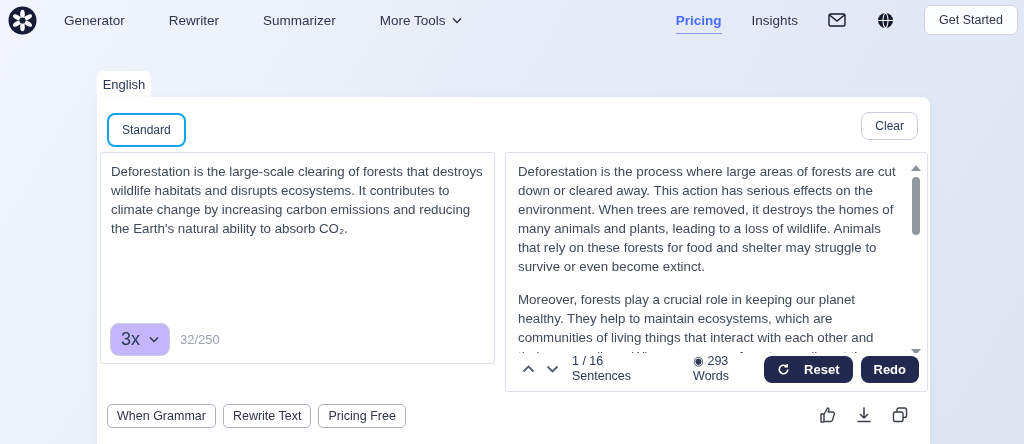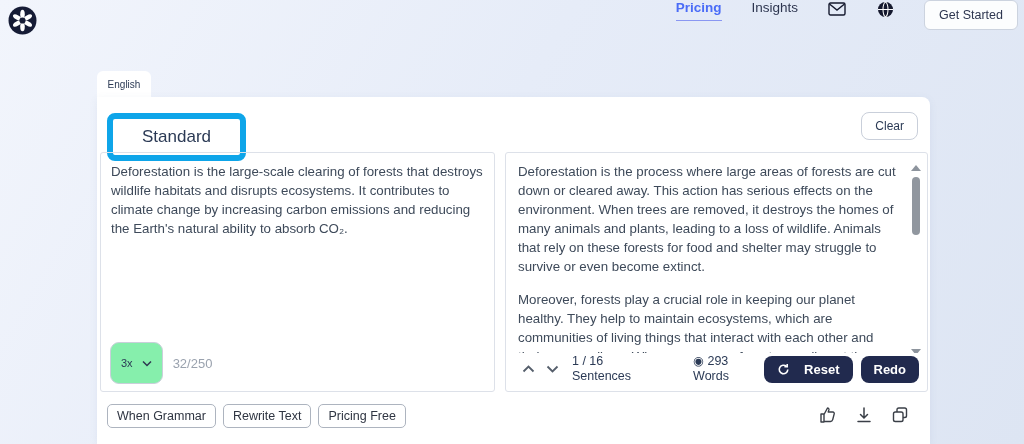--- a/index.html
+++ b/index.html
@@ -7,47 +7,47 @@
   body {
     font-family:"Liberation Sans", sans-serif;
     background:linear-gradient(120deg,#f2f5fc 0%,#e6ecf8 45%,#dde5f3 100%);
     color:#2e3650; position:relative;
   }
   
   .nav { position:absolute; top:0; left:0; width:100%; height:40px; display:flex; align-items:center; }
   .logo { margin-left:8px; width:29px; height:29px; display:block; }
   .nav-items { display:flex; align-items:center; margin-left:27px; gap:44px; }
   .nav-item { font-size:13.5px; color:#2e3650; cursor:pointer; display:flex; align-items:center; gap:6px; }
-  .nav-right { position:absolute; right:6px; top:0; height:40px; display:flex; align-items:flex-start; gap:30px; }
+  .nav-right { position:absolute; right:6px; top:0; height:40px; display:flex; align-items:center; gap:30px; }
   .nav-link { font-size:13.5px; cursor:pointer; }
   .nav-link.active { color:#4a6cf7; font-weight:bold; border-bottom:1px solid #8a97f2; padding-bottom:5px; margin-bottom:-6px; }
   .icon-btn { width:18px; height:18px; display:flex; align-items:center; justify-content:center; cursor:pointer; }
   .get-started { background:rgba(255,255,255,.9); border:1px solid #ccd3df; border-radius:6px;
     padding:7px 14px; font-size:12.5px; color:#2e3650; cursor:pointer; font-family:inherit; }
   
   .tab { position:absolute; left:97px; top:71px; width:54px; height:26px; background:#fff;
     border-radius:6px 6px 0 0; display:flex; align-items:center; justify-content:center;
-    font-size:10px; color:#2b3a55; cursor:pointer; }
+    font-size:13px; color:#2b3a55; cursor:pointer; }
   .panel { position:absolute; left:97px; top:97px; width:833px; height:347px; background:#fff;
     border-radius:0 8px 0 0; box-shadow:0 2px 8px rgba(80,100,140,.08); }
-  .mode-btn { position:absolute; left:10px; top:16px; background:#fff; border:6px solid #0ea5e9;
-    border-radius:8px; padding:8px 29px; font-size:17px; color:#2b3a55; cursor:pointer; font-family:inherit; }
+  .mode-btn { position:absolute; left:10px; top:16px; background:#fff; border:2px solid #0ea5e9;
+    border-radius:8px; padding:8px 13px; font-size:12px; color:#2b3a55; cursor:pointer; font-family:inherit; }
   .clear-btn { position:absolute; right:12px; top:15px; background:#fff; border:1px solid #c9cfda;
     border-radius:8px; padding:6px 13px; font-size:12px; color:#2b3a55; cursor:pointer; font-family:inherit; }
   
-  .in-box { position:absolute; left:3px; top:55px; width:395px; height:240px;
+  .in-box { position:absolute; left:3px; top:55px; width:395px; height:212px;
     border:1px solid #dde1e9; border-radius:3px; }
   .out-box { position:absolute; left:408px; top:55px; width:423px; height:240px;
     border:1px solid #dde1e9; border-radius:3px; }
   .in-text { position:absolute; top:9px; left:10px; right:10px; bottom:44px; font-size:13.3px;
     line-height:19px; color:#3e4a5a; overflow:hidden; border:none; outline:none; resize:none;
     font-family:inherit; background:transparent; }
   .in-bottom { position:absolute; left:9px; bottom:7px; display:flex; align-items:center; gap:10px; }
   .select-3x { display:flex; align-items:center; gap:9px; border:1px solid #c9cfda; border-radius:9px;
-    padding:14px 10px; font-size:11px; color:#2b3a55; cursor:pointer; background:#86efac; }
+    padding:5px 10px; font-size:18px; color:#2b3a55; cursor:pointer; background:#c4b5fd; }
   .char-count { font-size:13px; color:#9aa2ae; }
   .out-text { position:absolute; top:9px; left:12px; right:30px; height:191px; font-size:13.3px;
     line-height:19px; color:#3e4a5a; overflow:hidden; }
   .out-text p + p { margin-top:14px; }
   
   .sbar { position:absolute; right:5px; top:12px; width:12px; height:190px; }
   .sbar .arr { width:0; height:0; margin:0 auto; cursor:pointer; }
   .arr.up { border-left:5px solid transparent; border-right:5px solid transparent; border-bottom:6px solid #8d949d; }
   .arr.dn { border-left:5px solid transparent; border-right:5px solid transparent; border-top:6px solid #8d949d; position:absolute; bottom:0; left:1px; }
   .thumb { width:8px; height:58px; background:#91979f; border-radius:4px; margin:6px auto 0; cursor:pointer; }
@@ -75,20 +75,31 @@
     <g fill="#ffffff">
       <ellipse cx="14" cy="8" rx="2.2" ry="4.4"></ellipse>
       <ellipse cx="14" cy="8" rx="2.2" ry="4.4" transform="rotate(60 14 14)"></ellipse>
       <ellipse cx="14" cy="8" rx="2.2" ry="4.4" transform="rotate(120 14 14)"></ellipse>
       <ellipse cx="14" cy="8" rx="2.2" ry="4.4" transform="rotate(180 14 14)"></ellipse>
       <ellipse cx="14" cy="8" rx="2.2" ry="4.4" transform="rotate(240 14 14)"></ellipse>
       <ellipse cx="14" cy="8" rx="2.2" ry="4.4" transform="rotate(300 14 14)"></ellipse>
     </g>
     <circle cx="14" cy="14" r="3" fill="#161c36"></circle>
   </svg>
+  <div class="nav-items">
+    <span class="nav-item">Generator</span>
+    <span class="nav-item">Rewriter</span>
+    <span class="nav-item">Summarizer</span>
+    <span class="nav-item">
+      <span>More Tools</span>
+      <svg width="10" height="7" viewBox="0 0 10 7">
+          <polyline points="1,1.5 5,5.5 9,1.5" fill="none" stroke="#2e3650" stroke-width="1.5"></polyline>
+        </svg>
+    </span>
+  </div>
   <div class="nav-right">
     <span class="nav-link active">Pricing</span>
     <span class="nav-link">Insights</span>
     <span class="icon-btn">
       <svg width="18" height="14" viewBox="0 0 18 14">
           <rect x="1" y="1" width="16" height="12" rx="1.5" fill="none" stroke="#15192e" stroke-width="1.4"></rect>
           <path d="M1.5 2l7.5 6 7.5-6" fill="none" stroke="#15192e" stroke-width="1.4"></path>
         </svg>
     </span>
     <span class="icon-btn">

